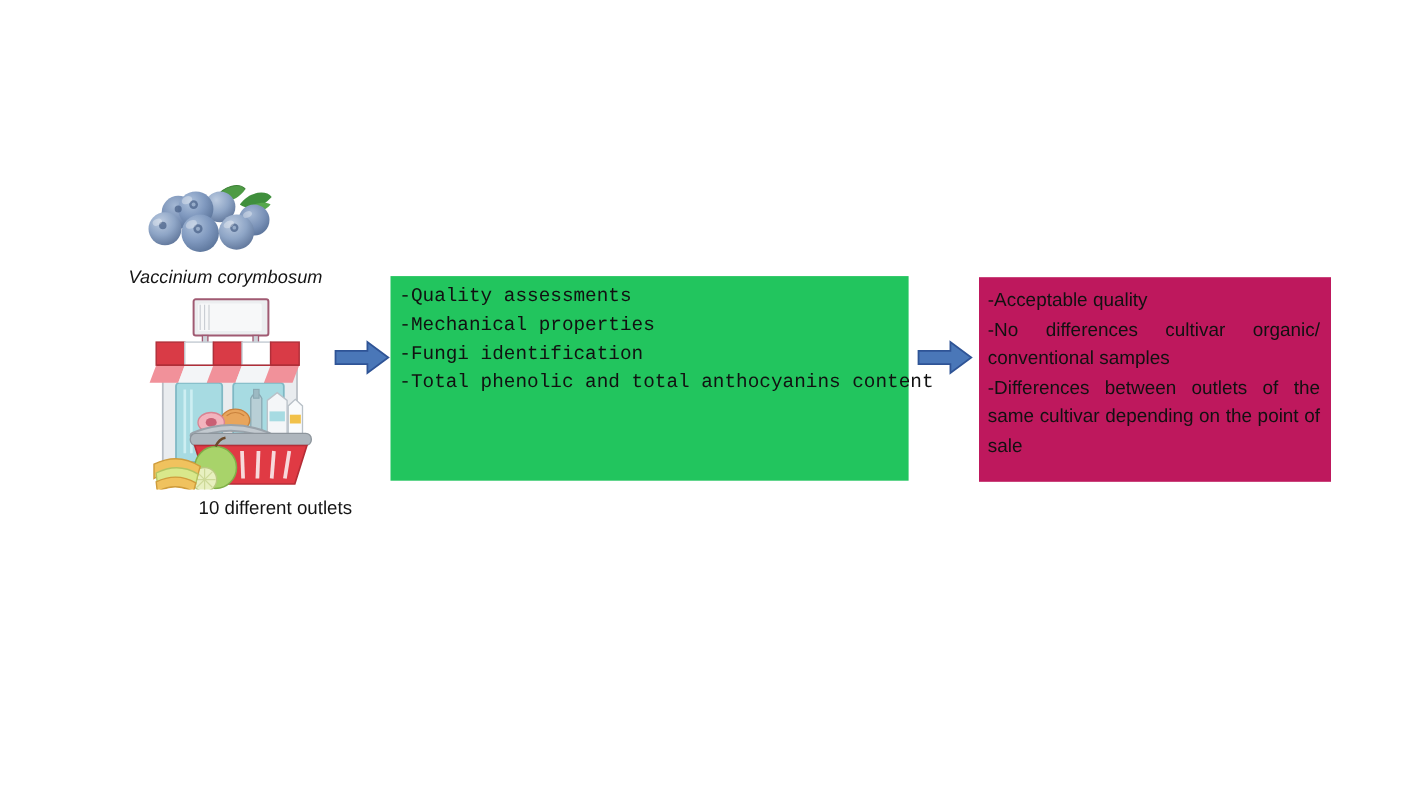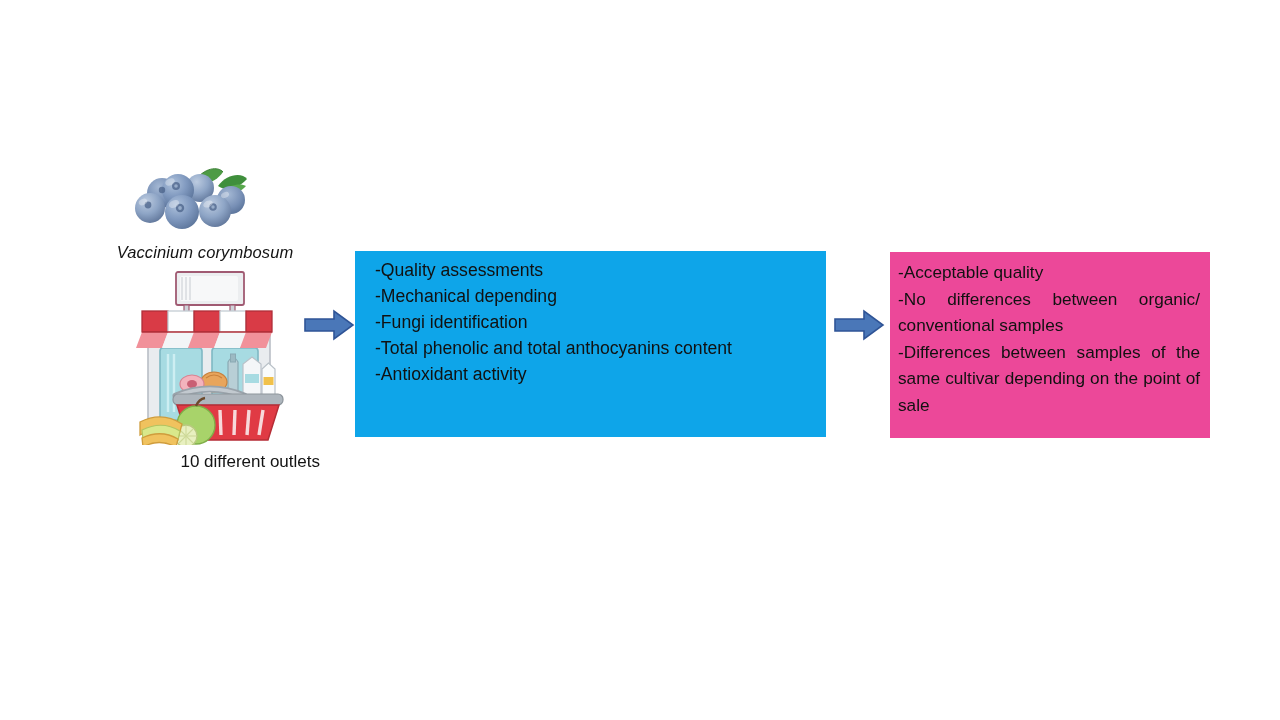--- a/index.html
+++ b/index.html
@@ -84,30 +84,31 @@
   .box {
     position: absolute;
     box-sizing: border-box;
   }
 
   .box-methods {
     left: 355px;
     top: 251px;
     width: 471px;
     height: 186px;
-    background: #0ea5e9;
-    padding: 6px 10px 6px 20px;
+    background: #22c55e;
+    padding: 6px 10px 6px 8px;
+    font-family: Liberation Mono, monospace;
   }
 
   .box-results {
     left: 890px;
     top: 252px;
     width: 320px;
     height: 186px;
-    background: #ec4899;
+    background: #be185d;
     padding: 7px 10px 20px 8px;
   }
 
   .line {
     font-size: 17.6px;
     line-height: 26.1px;
     color: #111111;
     white-space: nowrap;
   }
 
@@ -275,31 +276,30 @@
   </div>
 
   <div class="arrow arrow-1">
     <svg viewBox="0 0 52 34" width="52" height="34">
       <path d="M2 11 L31 11 L31 3 L50 17 L31 31 L31 23 L2 23 Z" fill="#4a77b8" stroke="#2f5496" stroke-width="1.6" stroke-linejoin="miter"></path>
     </svg>
   </div>
 
   <div class="box box-methods">
     <div class="line">-Quality assessments</div>
-    <div class="line">-Mechanical depending</div>
+    <div class="line">-Mechanical properties</div>
     <div class="line">-Fungi identification</div>
     <div class="line">-Total phenolic and total anthocyanins content</div>
-    <div class="line">-Antioxidant activity</div>
   </div>
 
   <div class="arrow arrow-2">
     <svg viewBox="0 0 52 34" width="52" height="34">
       <path d="M2 11 L31 11 L31 3 L50 17 L31 31 L31 23 L2 23 Z" fill="#4a77b8" stroke="#2f5496" stroke-width="1.6" stroke-linejoin="miter"></path>
     </svg>
   </div>
 
   <div class="box box-results">
     <div class="line">-Acceptable quality</div>
-    <div class="line-wrap justify">-No differences between organic/ conventional samples</div>
-    <div class="line-wrap justify">-Differences between samples of the same cultivar depending on the point of sale</div>
+    <div class="line-wrap justify">-No differences cultivar organic/ conventional samples</div>
+    <div class="line-wrap justify">-Differences between outlets of the same cultivar depending on the point of sale</div>
   </div>
 
 </div>
 
 </body></html>

